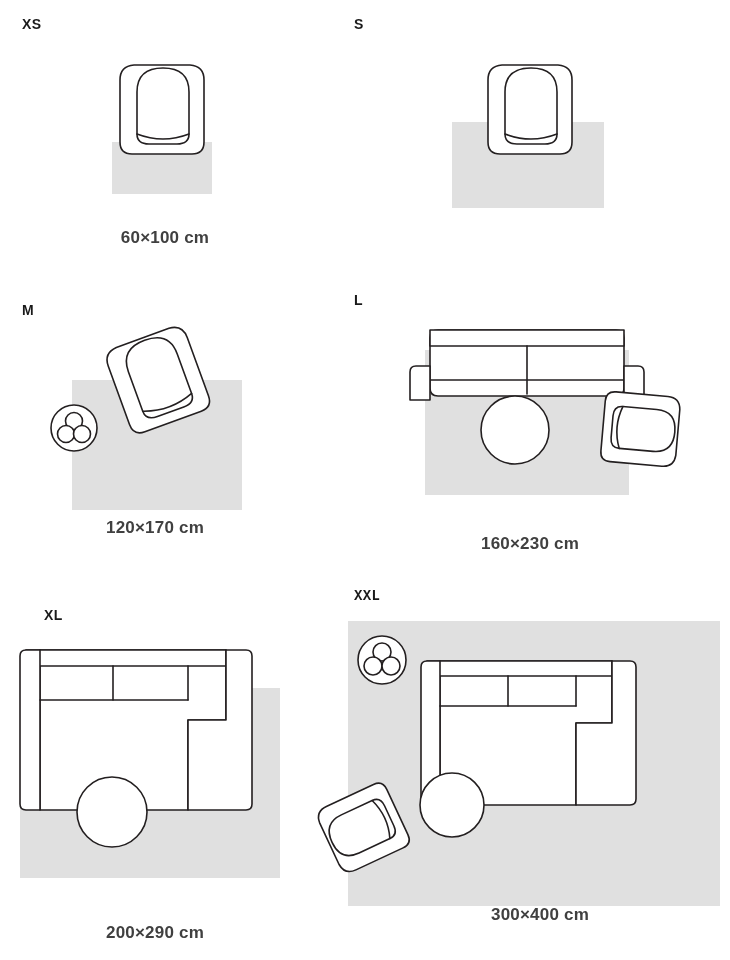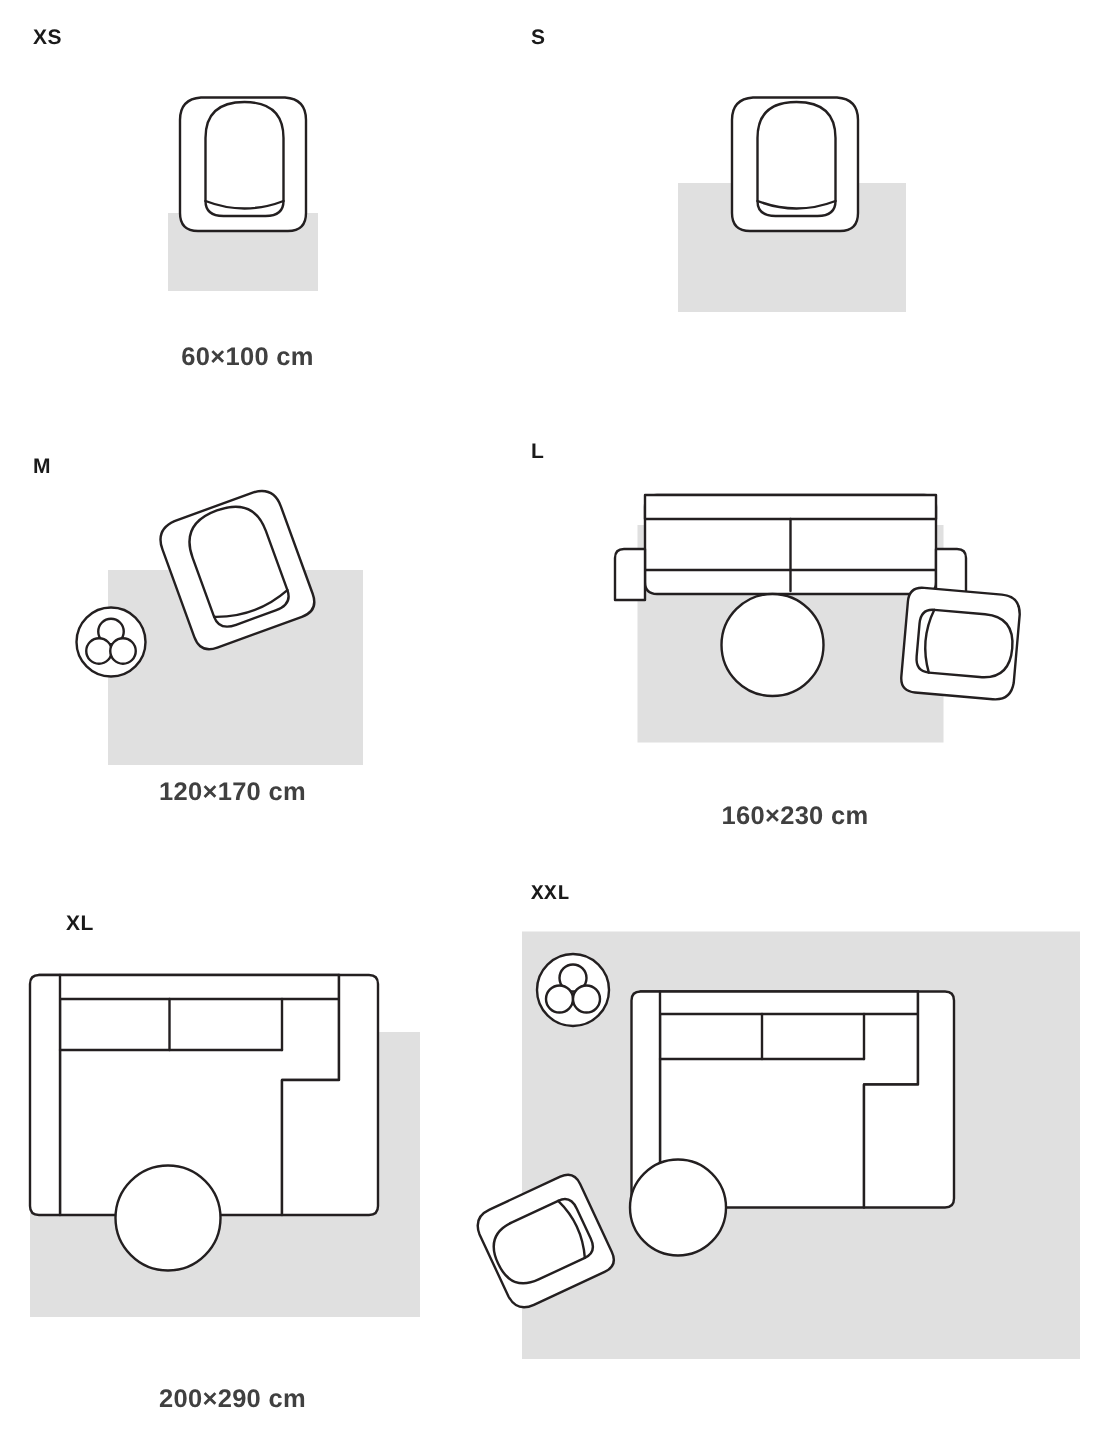--- a/index.html
+++ b/index.html
@@ -200,15 +200,16 @@
           <circle class="furn" cx="61" cy="61" r="9"></circle>
         </g>
 
         <g transform="rotate(-115 46 218)">
           <path class="furn" d="M12,180 q0,-12 12,-13 l46,0 q12,1 12,13 l0,52 q0,10 -10,10 l-50,0 q-10,0 -10,-10 z"></path>
           <path class="furn" d="M26,190 q0,-20 21,-20 q21,0 21,20 l0,34 q0,9 -10,9 l-22,0 q-10,0 -10,-9 z"></path>
           <path class="furn-line" d="M26,224 q21,8 42,0"></path>
         </g>
       </svg>
     </div>
+    <div class="dim-label" style="left:20px; top:330px; width:380px;">300×400 cm</div>
   </div>
 
 </div>
 
 </body></html>

